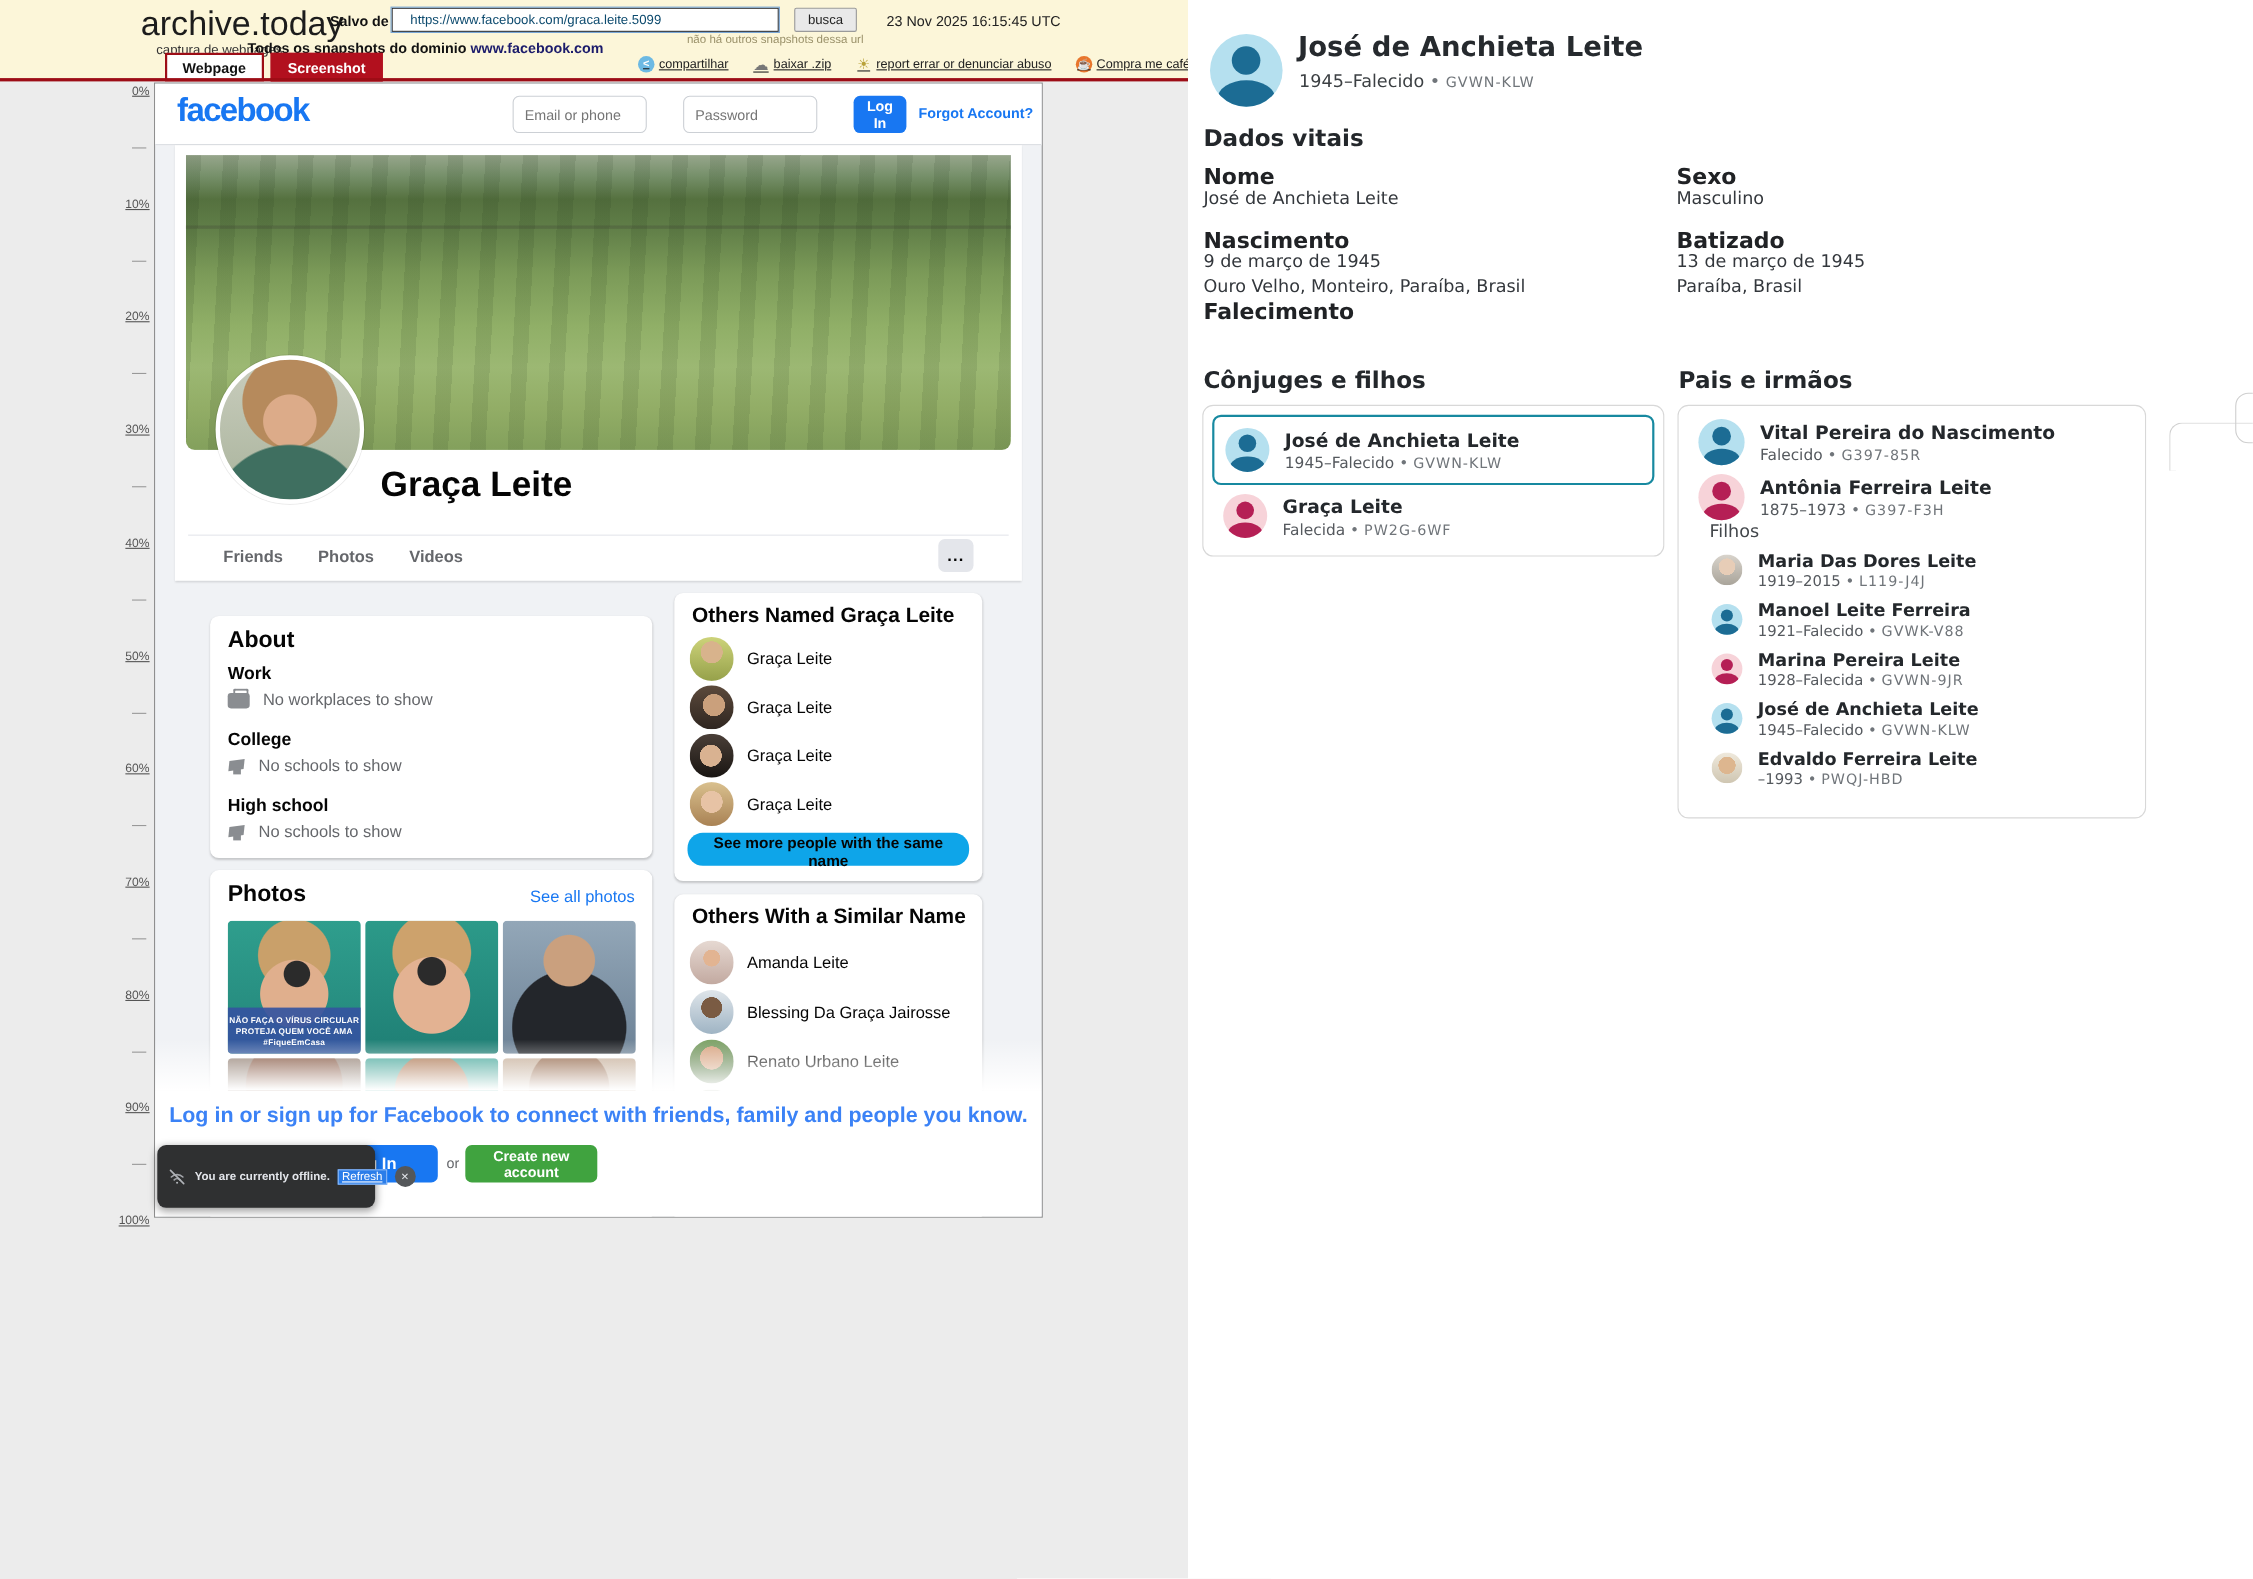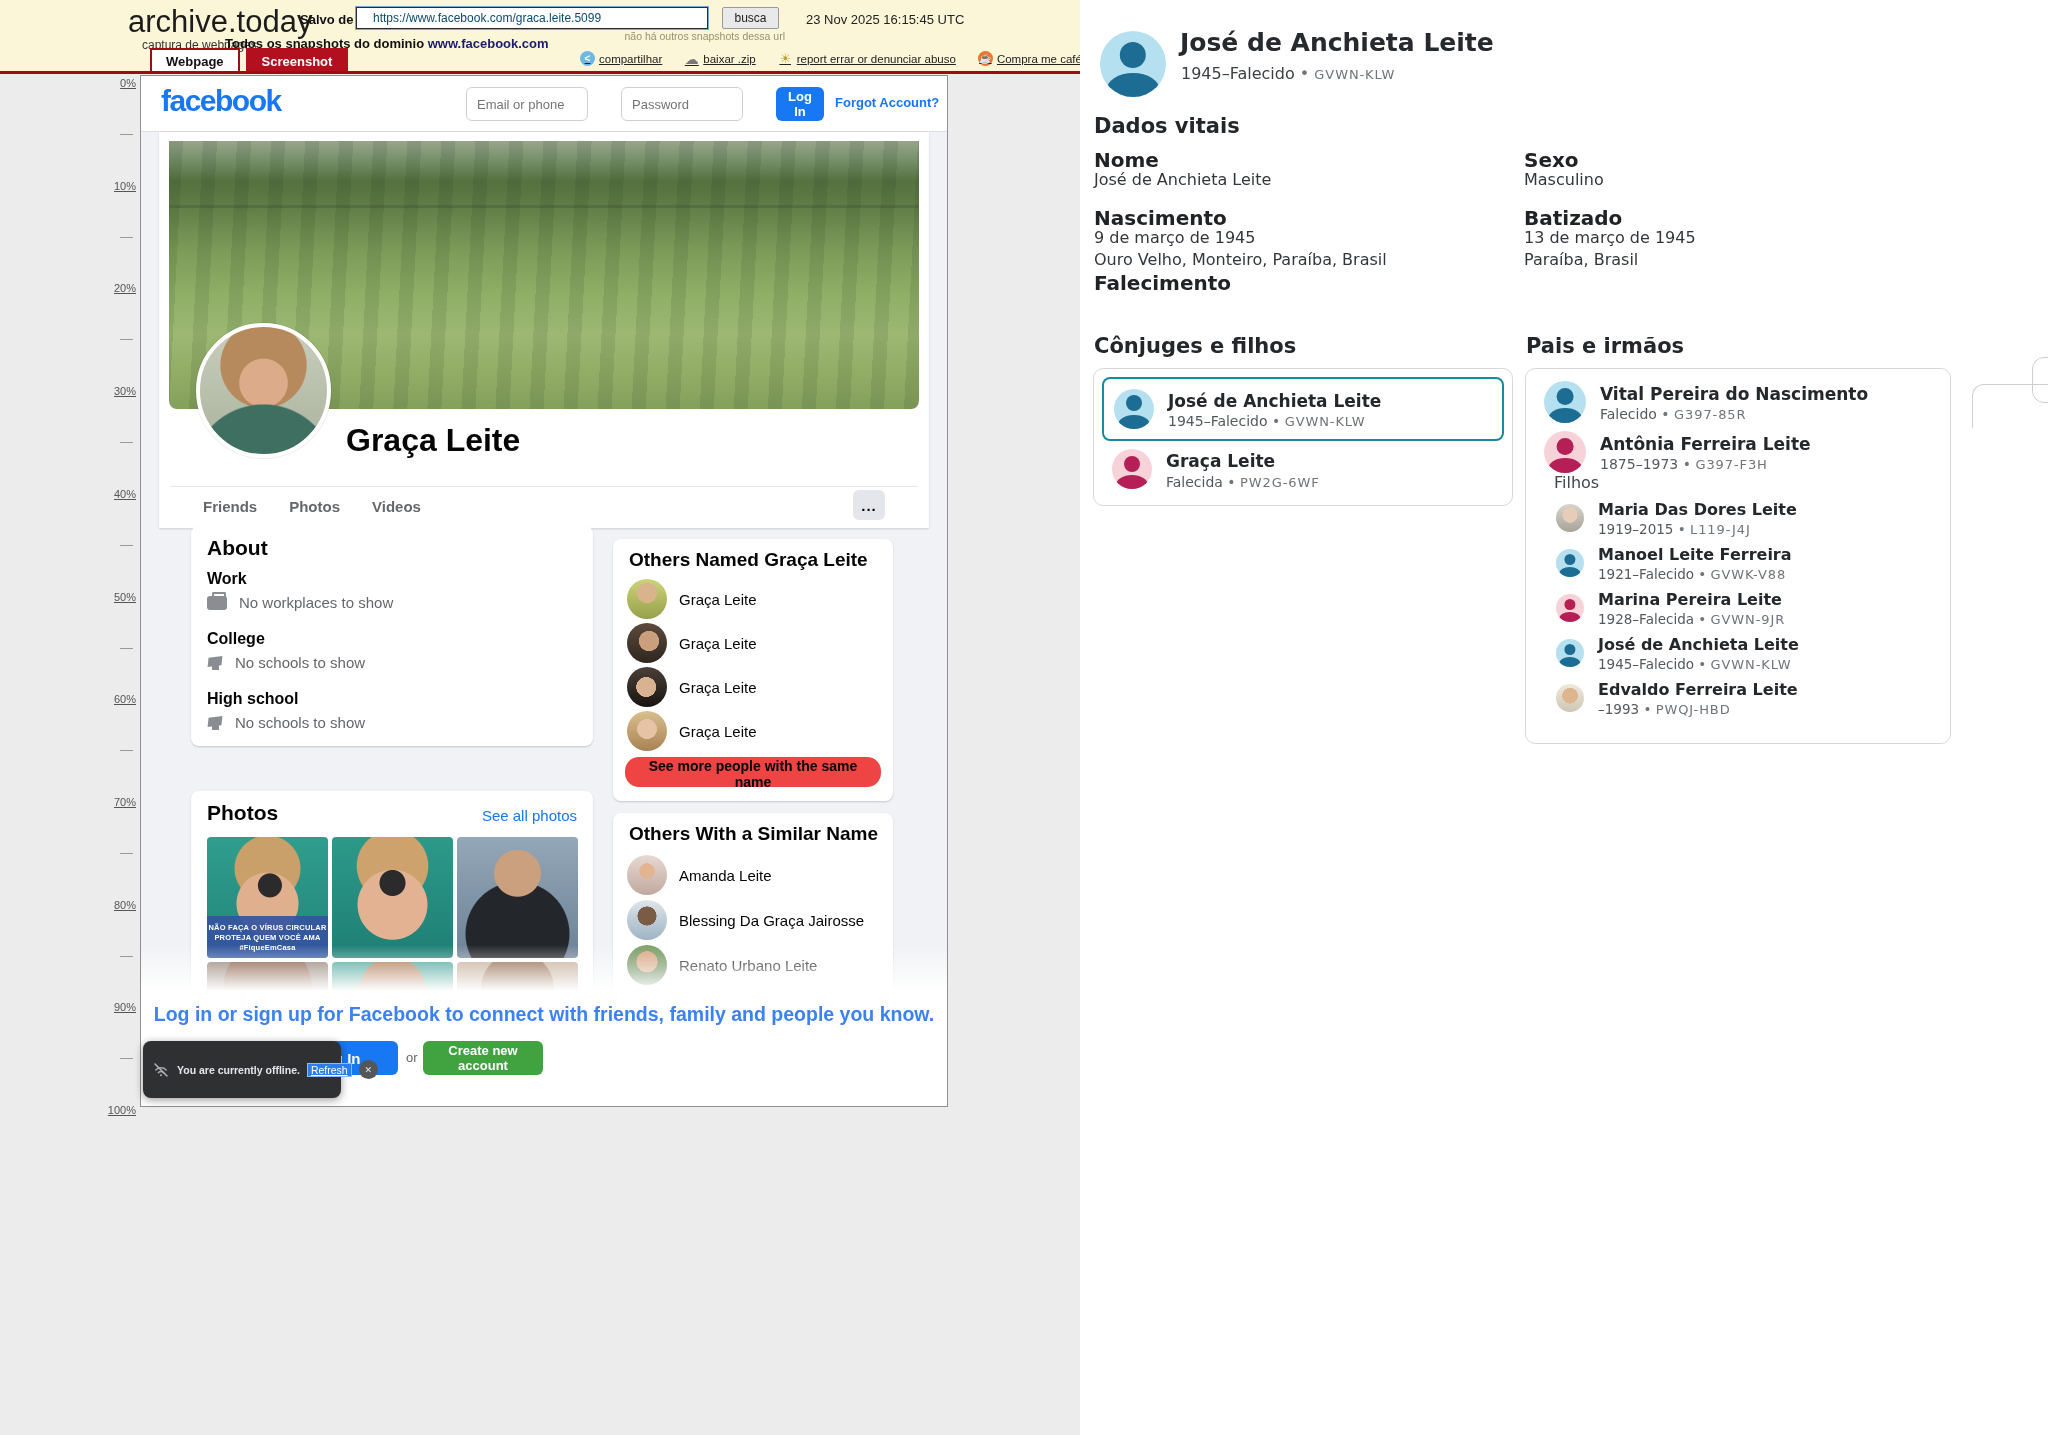--- a/index.html
+++ b/index.html
@@ -74,21 +74,21 @@
       linear-gradient(180deg,#c9cdbd 0%,#a9b39c 100%);}
   #profile-name{left:187px;top:290px;font-size:32px;font-weight:bold;color:#050505;}
   #profile-divider{left:12px;top:354px;width:746px;border-top:1px solid #e4e6eb;}
   #fb-tabs{left:42px;top:360px;display:flex;gap:28px;}
   .fb-tab{font-size:15px;font-weight:bold;color:#65676b;padding:6px 2px;cursor:pointer;}
   #more-btn{left:694px;top:358px;width:32px;height:30px;background:#e4e6eb;border-radius:6px;
     border:none;font-size:15px;font-weight:bold;color:#050505;letter-spacing:1px;
     font-family:"Liberation Sans",sans-serif;}
 
   .fb-card{background:#fff;border-radius:8px;box-shadow:0 1px 2px rgba(0,0,0,.18);position:absolute;}
-  #about-card{left:50px;top:450px;width:402px;height:220px;}
+  #about-card{left:50px;top:484px;width:402px;height:220px;}
   .card-title{position:absolute;left:16px;top:10px;font-size:21px;font-weight:bold;color:#050505;}
   .about-label{position:absolute;left:16px;font-size:16px;font-weight:bold;color:#050505;}
   .about-row{position:absolute;left:16px;display:flex;gap:12px;align-items:center;
     font-size:15px;color:#65676b;}
   .briefcase-icon{width:20px;height:14px;background:#8a8d91;border-radius:3px;position:relative;flex:0 0 auto;}
   .briefcase-icon::before{content:"";position:absolute;left:5px;top:-4px;width:10px;height:5px;
     border:2px solid #8a8d91;border-bottom:none;border-radius:2px 2px 0 0;}
   .grad-cap-icon{width:16px;height:16px;position:relative;flex:0 0 auto;}
   .grad-cap-icon::before{content:"";position:absolute;left:1px;top:2px;width:14px;height:9px;
     background:#8a8d91;transform:rotate(-8deg) skewX(-14deg);}
@@ -99,21 +99,21 @@
   .person-row .pr-label{font-size:15px;color:#050505;}
   .circ{border-radius:50%;flex:0 0 auto;}
   .n1{background:radial-gradient(circle at 50% 35%,#d8b38c 0 30%,transparent 31%),linear-gradient(180deg,#cdd37a,#96a14a);}
   .n2{background:radial-gradient(circle at 55% 45%,#caa07c 0 32%,transparent 33%),linear-gradient(180deg,#5c4a3c,#2f2620);}
   .n3{background:radial-gradient(circle at 48% 50%,#d9b291 0 34%,transparent 35%),linear-gradient(180deg,#4a3f38,#191512);}
   .n4{background:radial-gradient(circle at 50% 45%,#e7c3a5 0 33%,transparent 34%),linear-gradient(180deg,#d9c08e,#a98254);}
   .s1{background:radial-gradient(circle at 50% 40%,#e2b492 0 24%,transparent 25%),linear-gradient(180deg,#e6d9d2,#c2a9a0);}
   .s2{background:radial-gradient(circle at 50% 40%,#7a5b43 0 30%,transparent 31%),linear-gradient(180deg,#dfe5ea,#9fb4c4);}
   .s3{background:radial-gradient(circle at 50% 42%,#d8a582 0 34%,transparent 35%),linear-gradient(180deg,#7fa468,#4c6e3c);}
   .s4{background:radial-gradient(circle at 50% 45%,#b9a184 0 30%,transparent 31%),linear-gradient(180deg,#8f9a84,#5d6b55);}
-  #see-more-btn{position:absolute;left:12px;top:218px;width:256px;height:30px;background:#ef4444;
+  #see-more-btn{position:absolute;left:12px;top:218px;width:256px;height:30px;background:#0ea5e9;
     border:none;border-radius:14px;font-size:14px;font-weight:bold;color:#050505;
     font-family:"Liberation Sans",sans-serif;cursor:pointer;}
 
   #photos-card{left:50px;top:715px;width:402px;height:360px;}
   #see-all-photos{position:absolute;right:16px;top:16px;font-size:15px;color:#1877f2;cursor:pointer;}
   #photo-grid{position:absolute;left:16px;top:46px;width:371px;display:grid;
     grid-template-columns:repeat(3,121px);grid-auto-rows:121px;gap:4px;}
   .ptile{border-radius:4px;position:relative;overflow:hidden;cursor:pointer;}
   .t1{background:radial-gradient(circle at 52% 40%,#2b2b2b 0 12%,transparent 13%),
        radial-gradient(circle at 50% 55%,#e0af8d 0 34%,transparent 35%),

